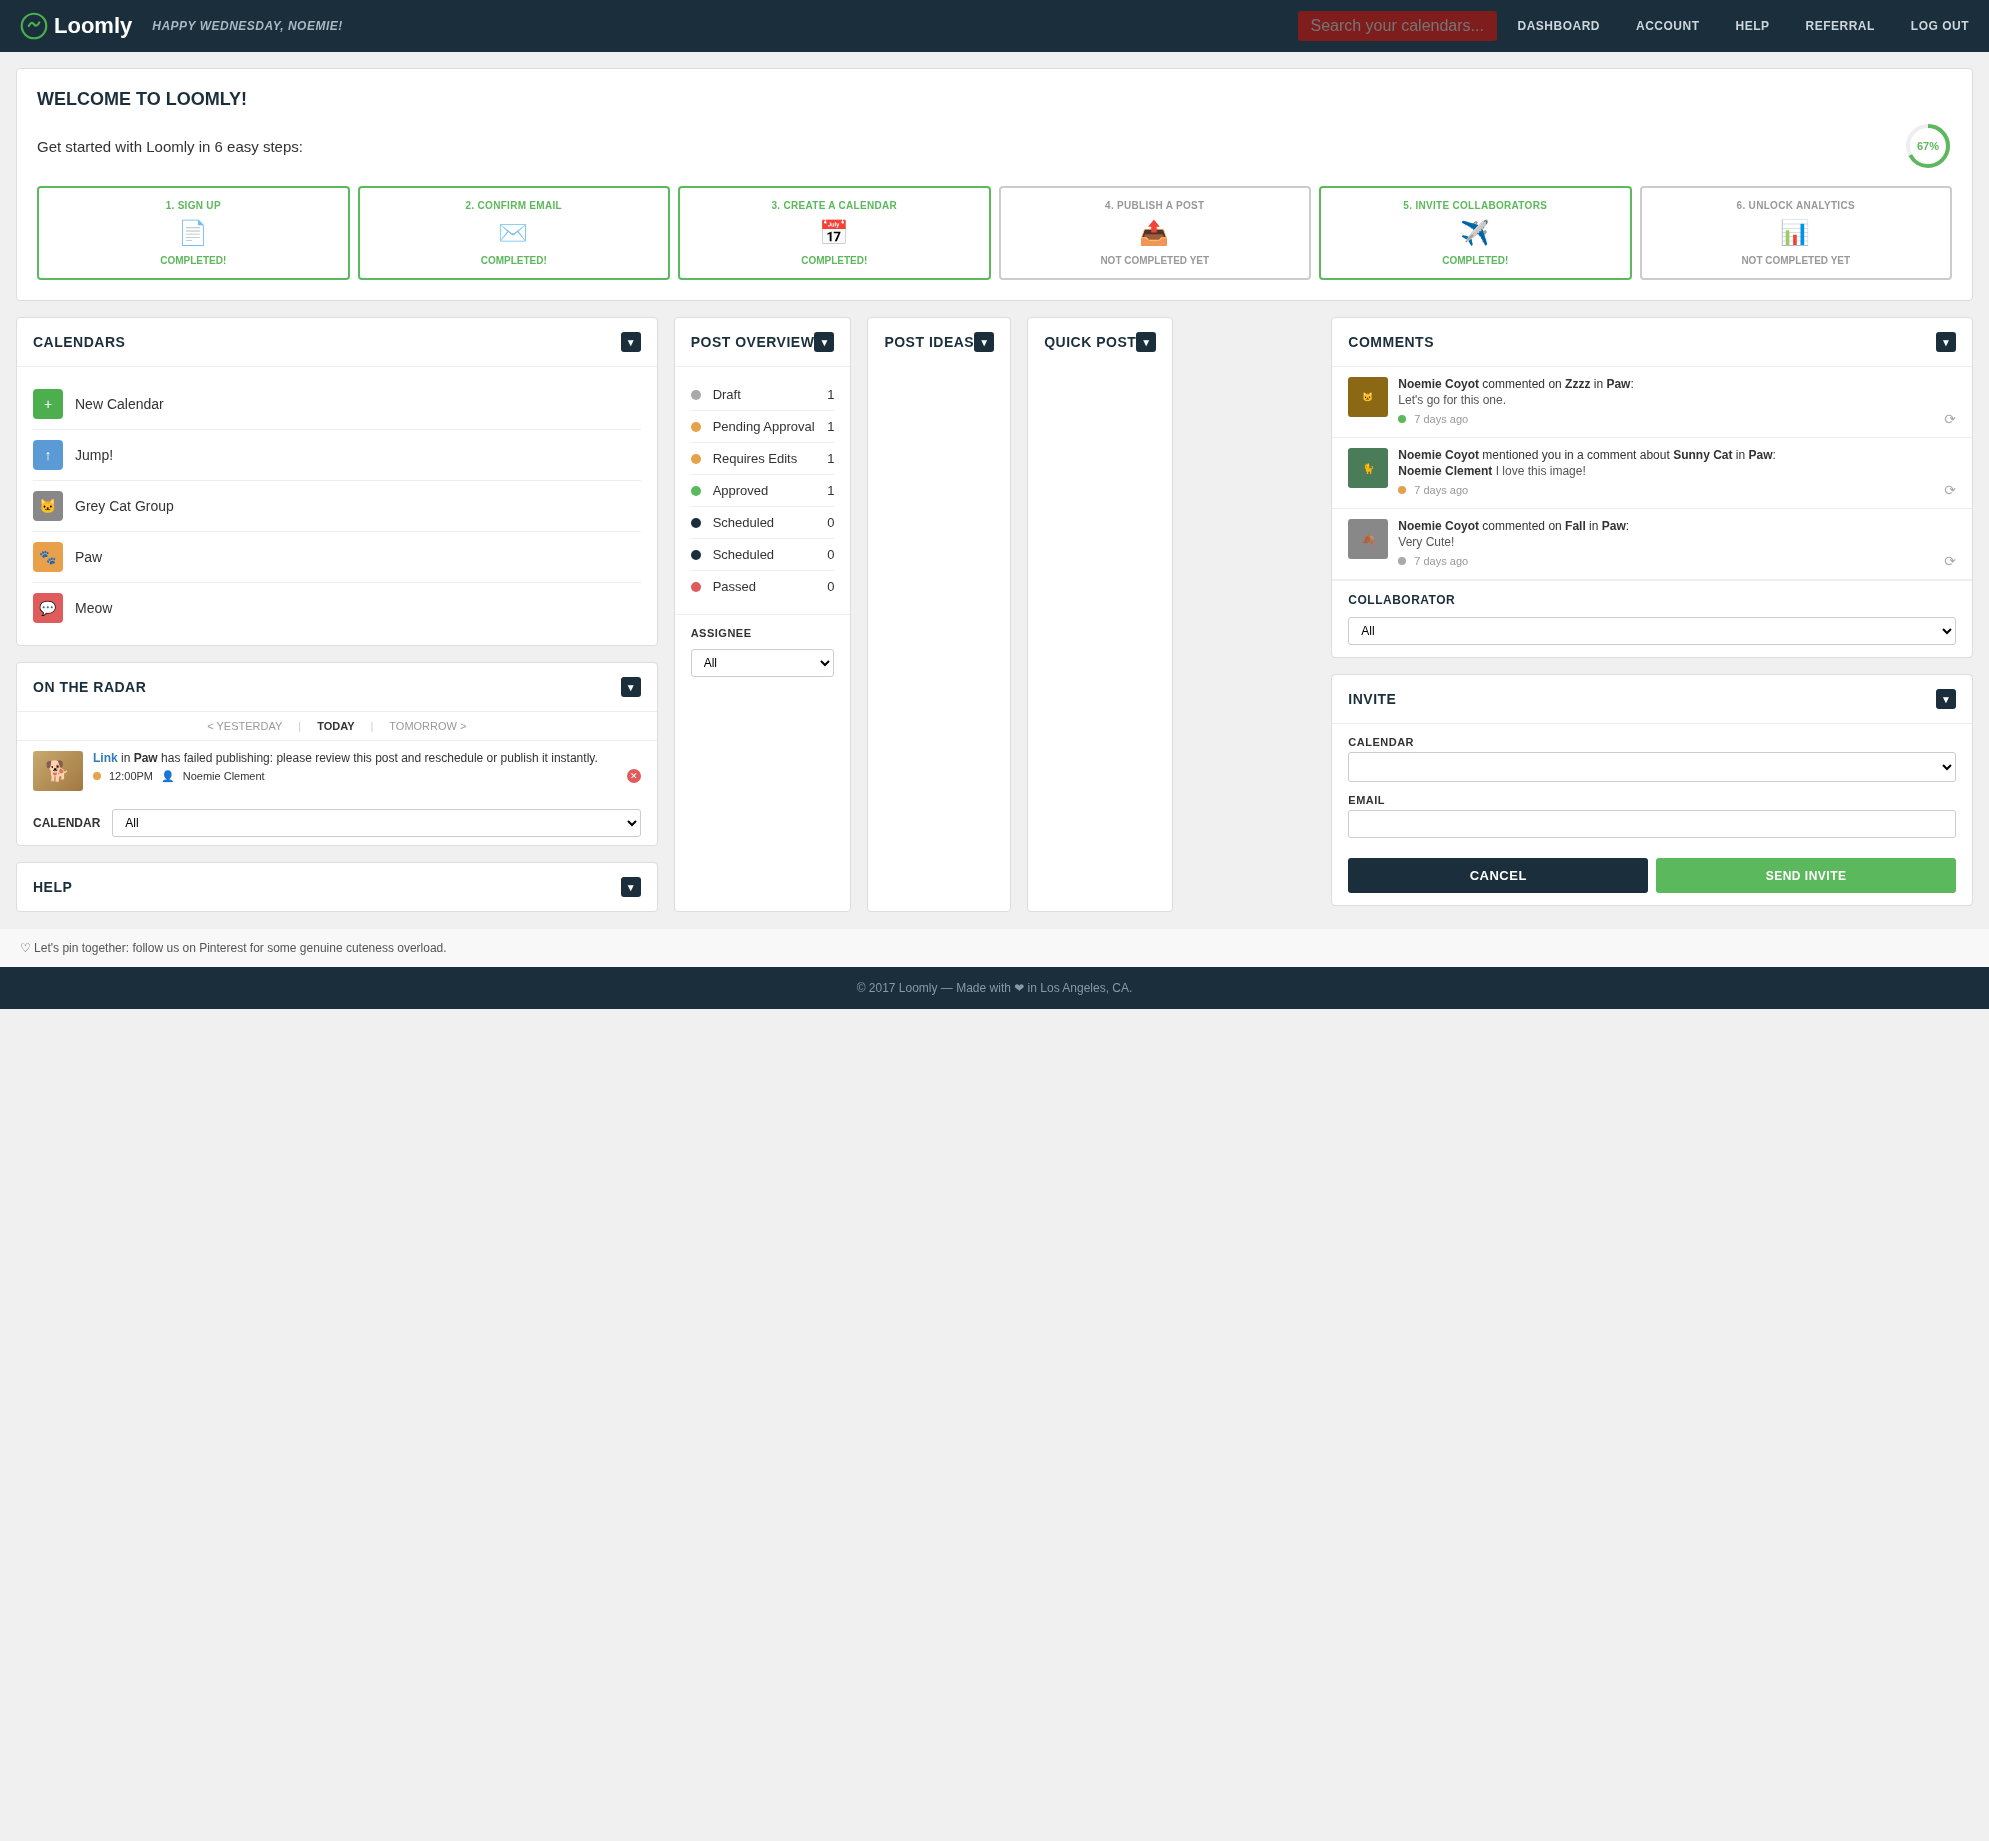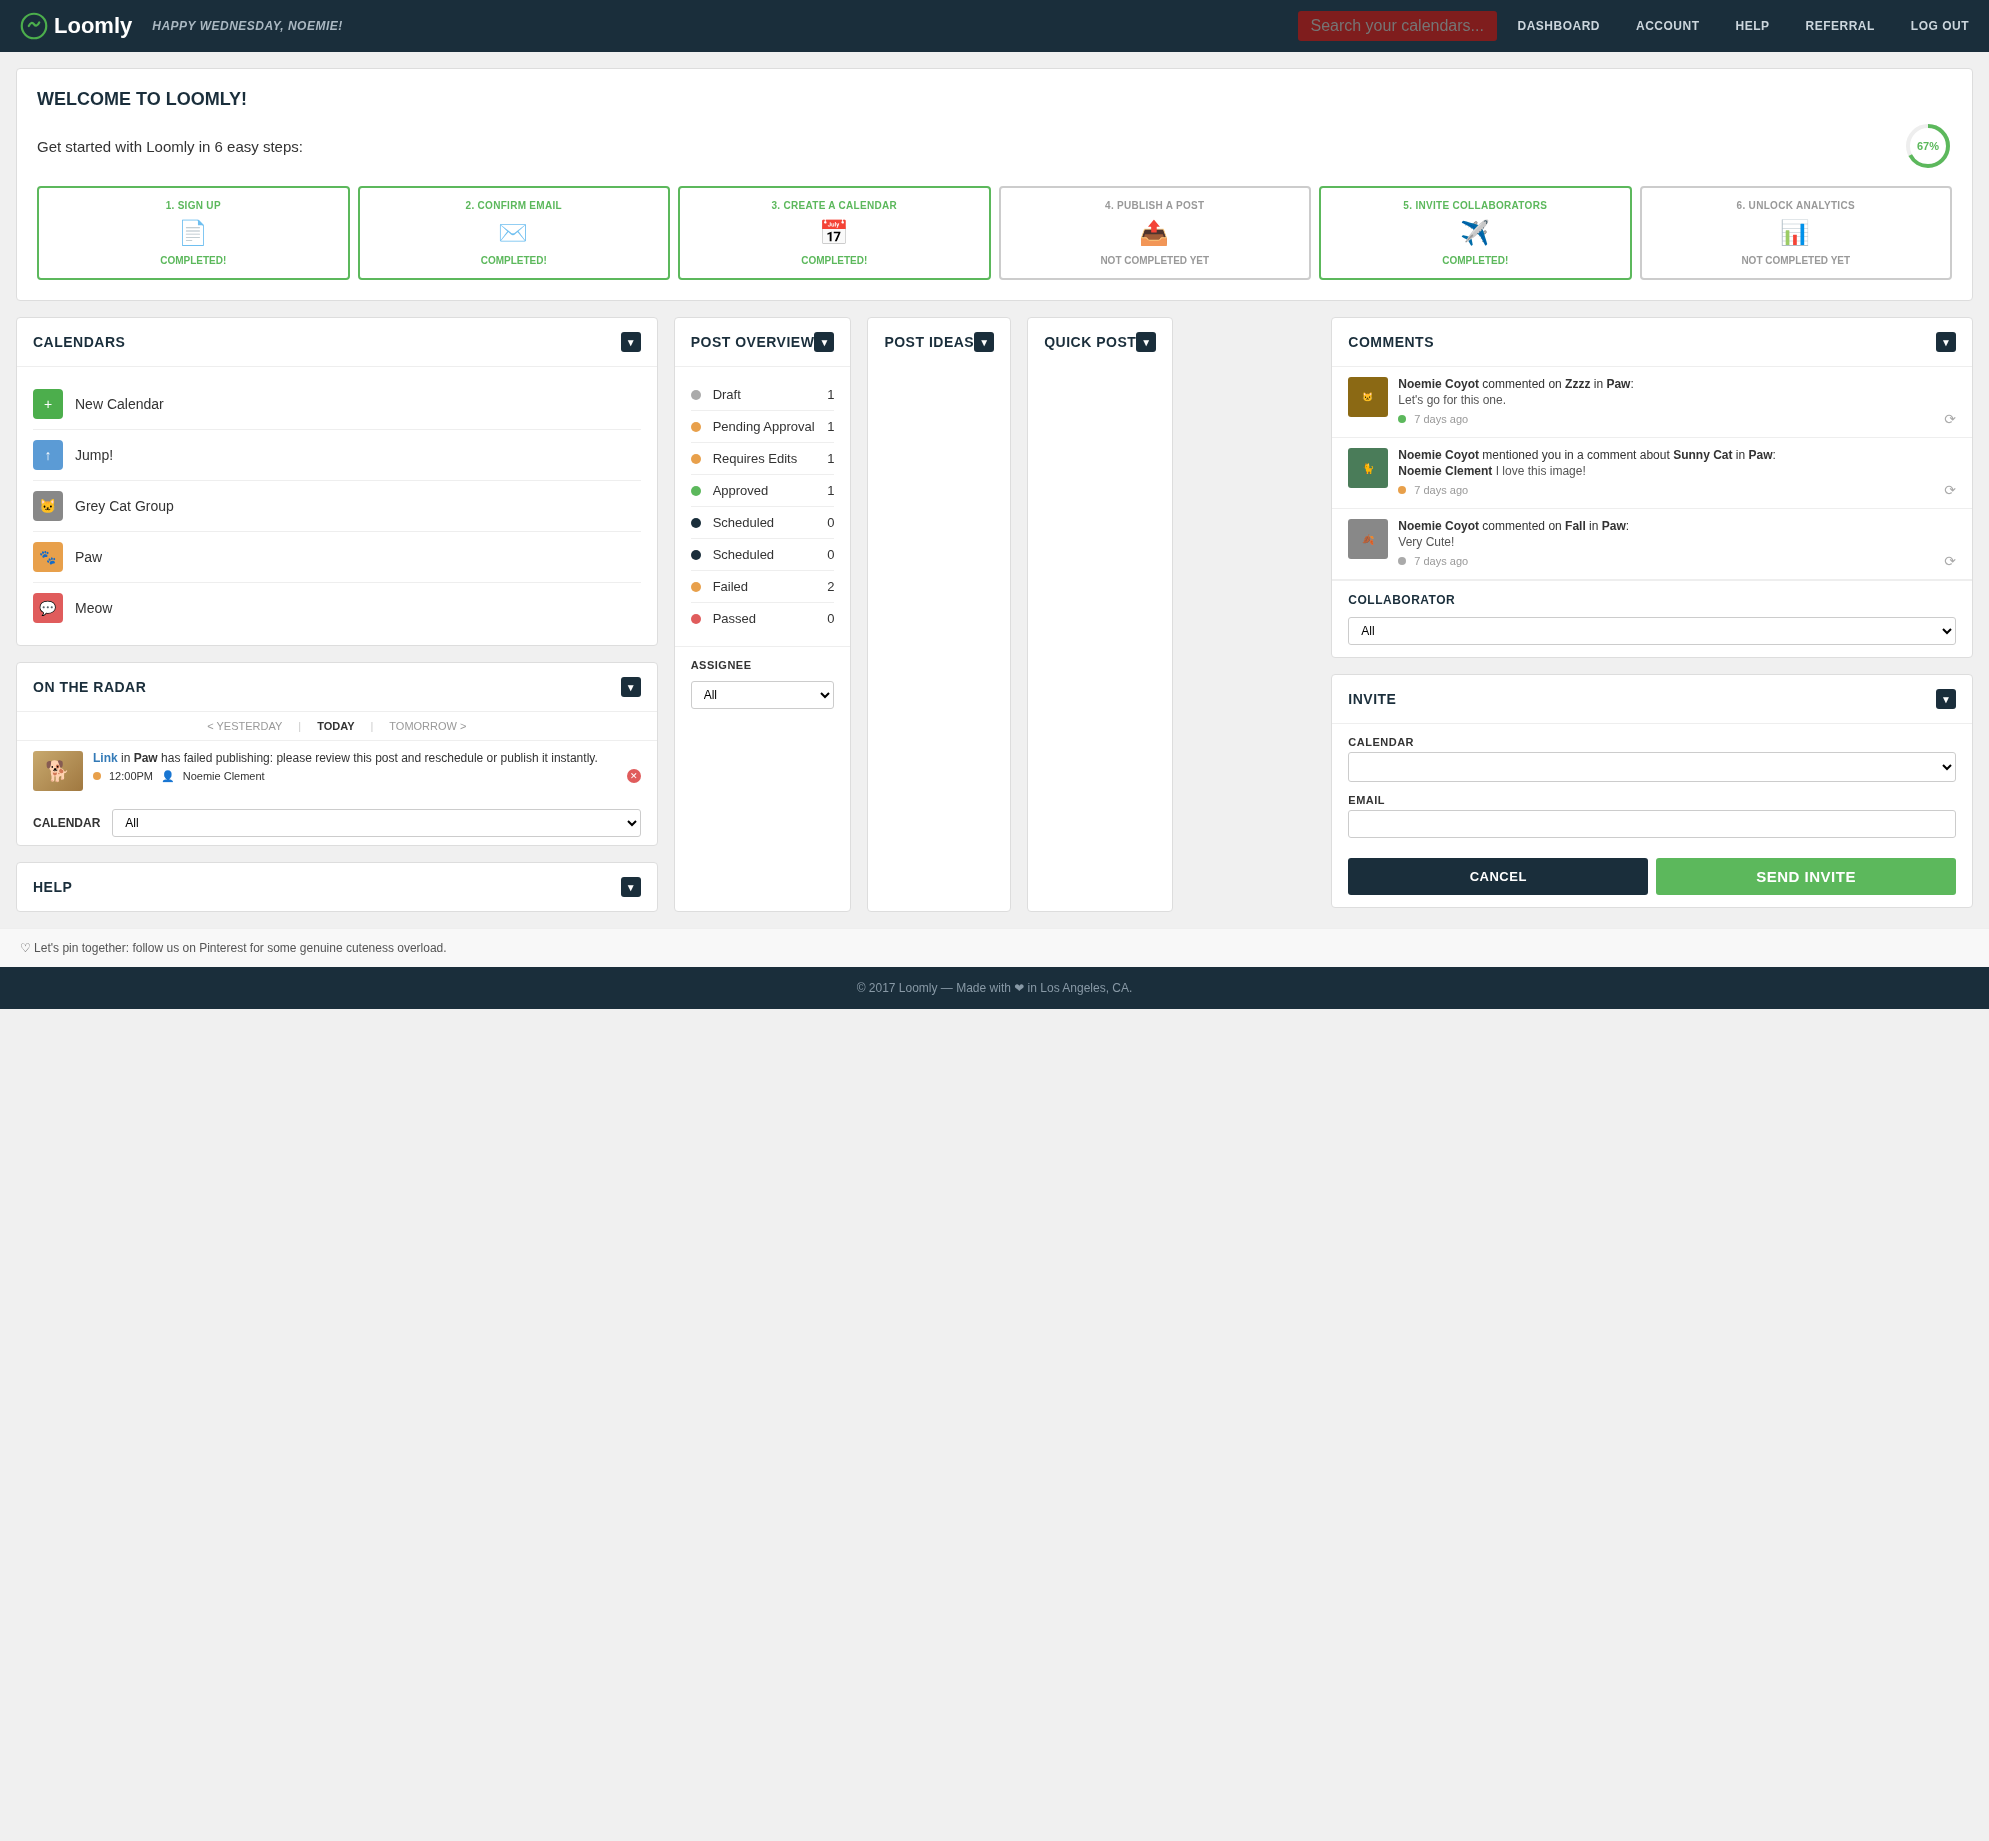--- a/index.html
+++ b/index.html
@@ -349,21 +349,21 @@
       cursor: pointer;
       letter-spacing: 0.5px;
     }
     .btn-send {
       flex: 1;
       background: #5cb85c;
       color: white;
       border: none;
       padding: 10px;
       border-radius: 3px;
-      font-size: 15px;
+      font-size: 12px;
       font-weight: bold;
       cursor: pointer;
       letter-spacing: 0.5px;
     }
 
     
     .help-panel .panel-header { border-bottom: none; }
 
     
     .footer-banner {
@@ -602,25 +602,20 @@
               <span class="status-dot dot-dark-navy"></span>
               <span class="post-label">Scheduled</span>
               <span class="post-count">0</span>
             </li>
             <li class="post-row">
               <span class="status-dot dot-dark-navy"></span>
               <span class="post-label">Scheduled</span>
               <span class="post-count">0</span>
             </li>
             <li class="post-row">
-              <span class="status-dot dot-orange-s"></span>
-              <span class="post-label">Failed</span>
-              <span class="post-count">2</span>
-            </li>
-            <li class="post-row">
               <span class="status-dot dot-red-s"></span>
               <span class="post-label">Passed</span>
               <span class="post-count">0</span>
             </li>
           </ul>
         </div>
         <div class="assignee-section">
           <div class="assignee-label">ASSIGNEE</div>
           <select class="select-control" style="width:100%;margin-top:4px;">
             <option>All</option>

